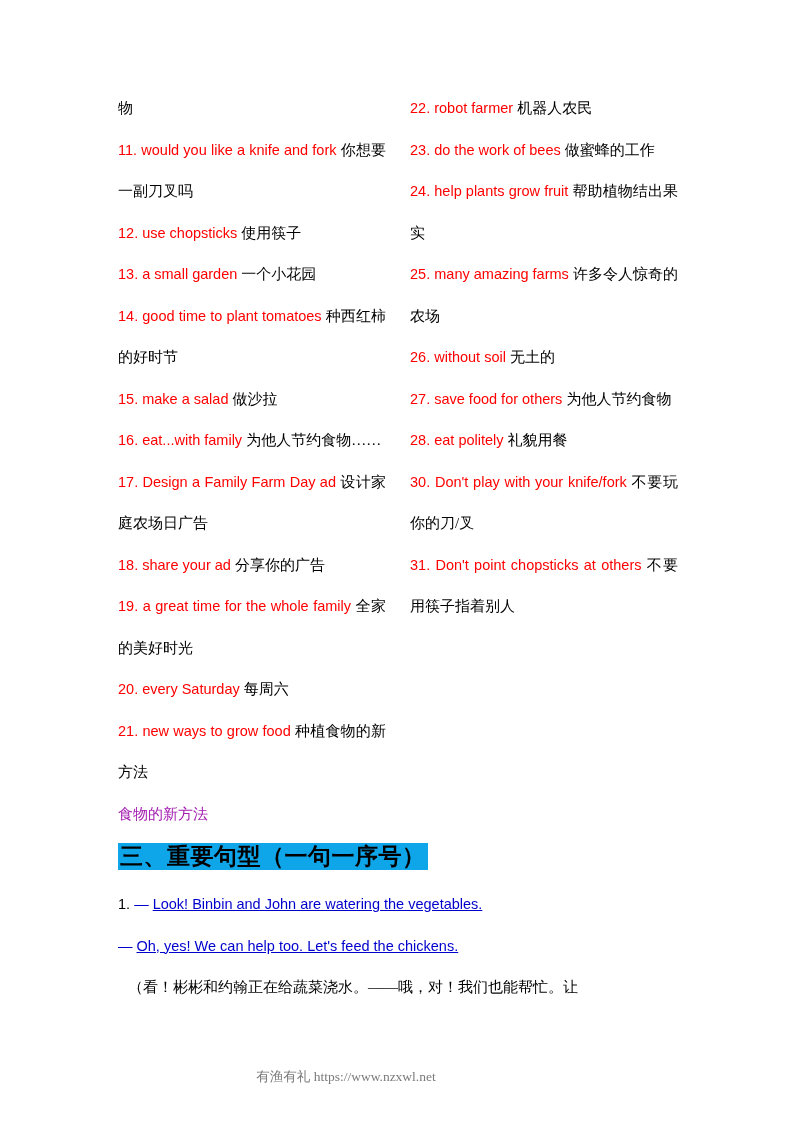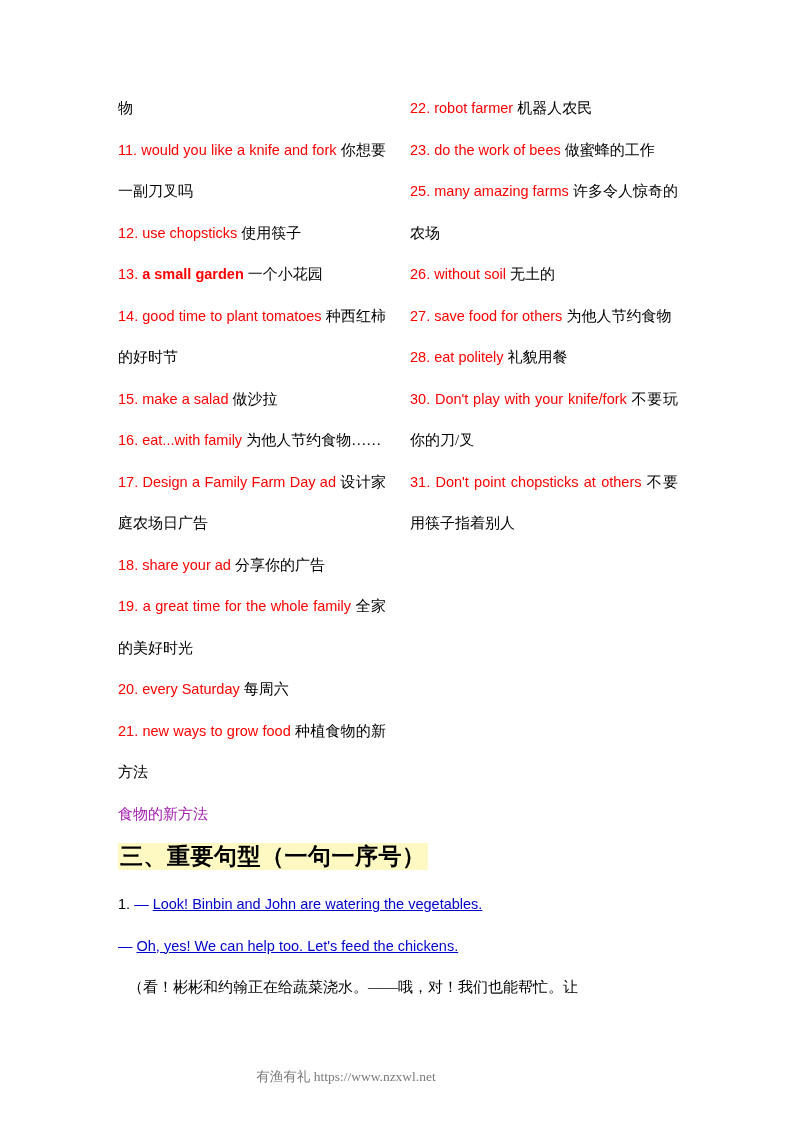--- a/index.html
+++ b/index.html
@@ -38,21 +38,21 @@
     text-align: justify;
     text-justify: inter-word;
   }
   .entry .num {
     color: #ff0000;
   }
   .entry .en {
     color: #ff0000;
   }
   .entry .en.bold {
-    font-weight: bold;
+    font-weight: normal;
   }
   .entry .zh {
     color: #000000;
     font-family: "Liberation Serif", serif;
     font-size: 15px;
   }
   .entry.justify {
     text-align-last: left;
   }
   .orphan {
@@ -68,21 +68,21 @@
     font-family: "Liberation Serif", serif;
     color: #a21caf;
     margin: 0;
     padding-left: 0;
   }
   .section-head {
     margin: 6px 0 4px 0;
     display: block;
   }
   .section-head .hl {
-    background: #fef9c3;
+    background: #0ea5e9;
     color: #000000;
     font-weight: bold;
     font-size: 23px;
     font-family: "Liberation Serif", serif;
     padding: 1px 2px;
     letter-spacing: 0.5px;
   }
   .sent-block {
     margin-top: 12px;
   }
@@ -200,20 +200,25 @@
         <span class="en">robot farmer</span>
         <span class="zh">机器人农民</span>
       </p>
 
       <p class="entry justify">
         <span class="num">23.</span>
         <span class="en">do the work of bees</span>
         <span class="zh">做蜜蜂的工作</span>
       </p>
 
+      <p class="entry justify">
+        <span class="num">24.</span>
+        <span class="en">help plants grow fruit</span>
+        <span class="zh">帮助植物结出果实</span>
+      </p>
 
       <p class="entry justify">
         <span class="num">25.</span>
         <span class="en">many amazing farms</span>
         <span class="zh">许多令人惊奇的农场</span>
       </p>
 
       <p class="entry">
         <span class="num">26.</span>
         <span class="en">without soil</span>

